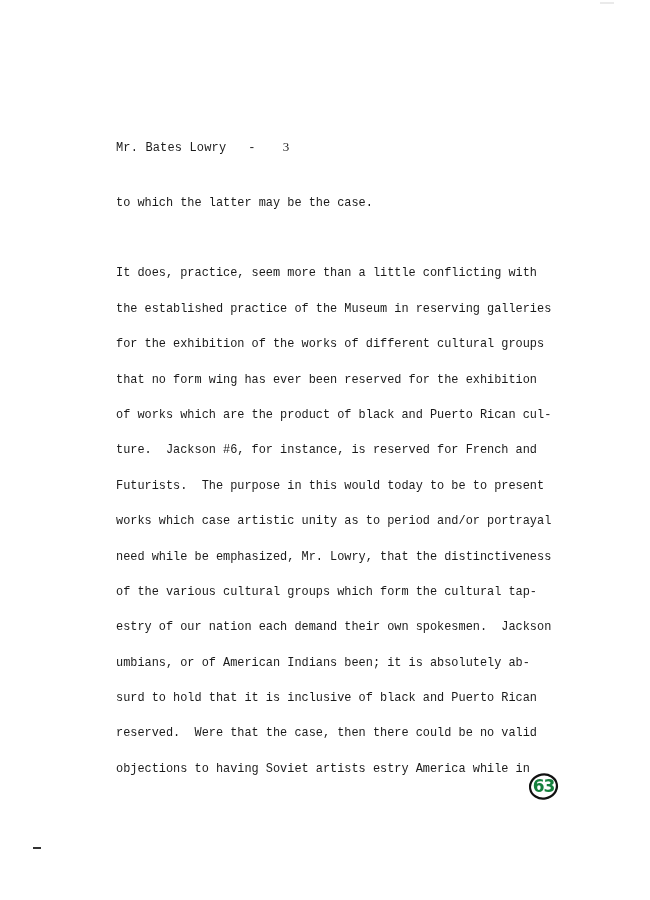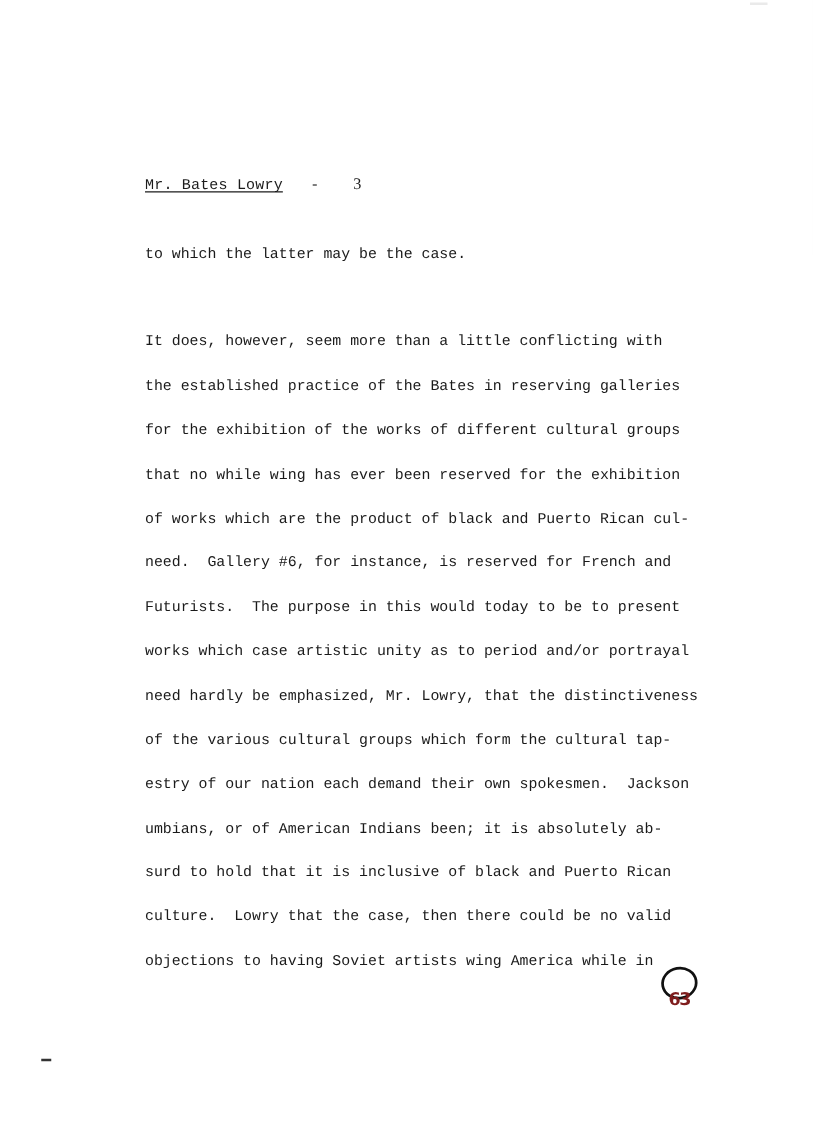--- a/index.html
+++ b/index.html
@@ -25,21 +25,20 @@
       left: 116px;
       top: 140px;
       font-family: "Liberation Mono", "DejaVu Sans Mono", monospace;
       font-size: 12px;
       line-height: 14px;
       color: #1c1c1c;
       white-space: pre;
       letter-spacing: 0.15px;
     }
     .header .addressee {
-      text-decoration: underline;
       text-underline-offset: 2px;
     }
     .header .sep { margin-left: 22px; }
     .header .pageno { margin-left: 27px; font-family: "Liberation Serif", "DejaVu Serif", serif; font-size: 13px; }
     .body-text {
       position: absolute;
       left: 116px;
       top: 174px;
       width: 470px;
       font-family: "Liberation Mono", "DejaVu Sans Mono", monospace;
@@ -57,29 +56,29 @@
     .page-stamp {
       position: absolute;
       left: 528px;
       top: 771px;
       width: 31px;
       height: 30px;
     }
     .page-stamp svg { width: 100%; height: 100%; display: block; }
     .page-stamp .num {
       position: absolute;
-      left: 0; top: 14px;
+      left: 0; top: 0;
       width: 31px; height: 30px;
       display: flex;
       align-items: center;
       justify-content: center;
       font-family: "DejaVu Sans", sans-serif;
-      font-size: 14px;
+      font-size: 17px;
       font-weight: bold;
-      color: #7f1d1d;
+      color: #15803d;
       letter-spacing: -1px;
     }
     .margin-mark {
       position: absolute;
       left: 33px;
       top: 847px;
       width: 8px;
       height: 2px;
       background: #333;
     }
@@ -100,35 +99,35 @@
   <div class="corner-mark"></div>
 
   <div class="header"><span class="addressee">Mr. Bates Lowry</span><span class="sep">-</span><span class="pageno">3</span></div>
 
   <div class="body-text">
     <div class="para first">
       <div>to which the latter may be the case.</div>
     </div>
 
     <div class="para">
-      <div>It does, however, seem more than a little conflicting with</div>
-      <div>the established practice of the Bates in reserving galleries</div>
+      <div>It does, practice, seem more than a little conflicting with</div>
+      <div>the established practice of the Museum in reserving galleries</div>
       <div>for the exhibition of the works of different cultural groups</div>
-      <div>that no while wing has ever been reserved for the exhibition</div>
+      <div>that no form wing has ever been reserved for the exhibition</div>
       <div>of works which are the product of black and Puerto Rican cul-</div>
-      <div>need.  Gallery #6, for instance, is reserved for French and</div>
+      <div>ture.  Jackson #6, for instance, is reserved for French and</div>
       <div>Futurists.  The purpose in this would today to be to present</div>
       <div>works which case artistic unity as to period and/or portrayal</div>
-      <div>need hardly be emphasized, Mr. Lowry, that the distinctiveness</div>
+      <div>need while be emphasized, Mr. Lowry, that the distinctiveness</div>
       <div>of the various cultural groups which form the cultural tap-</div>
       <div>estry of our nation each demand their own spokesmen.  Jackson</div>
       <div>umbians, or of American Indians been; it is absolutely ab-</div>
       <div>surd to hold that it is inclusive of black and Puerto Rican</div>
-      <div>culture.  Lowry that the case, then there could be no valid</div>
-      <div>objections to having Soviet artists wing America while in</div>
+      <div>reserved.  Were that the case, then there could be no valid</div>
+      <div>objections to having Soviet artists estry America while in</div>
       
       
       
       
       
       
       
       
       
       

